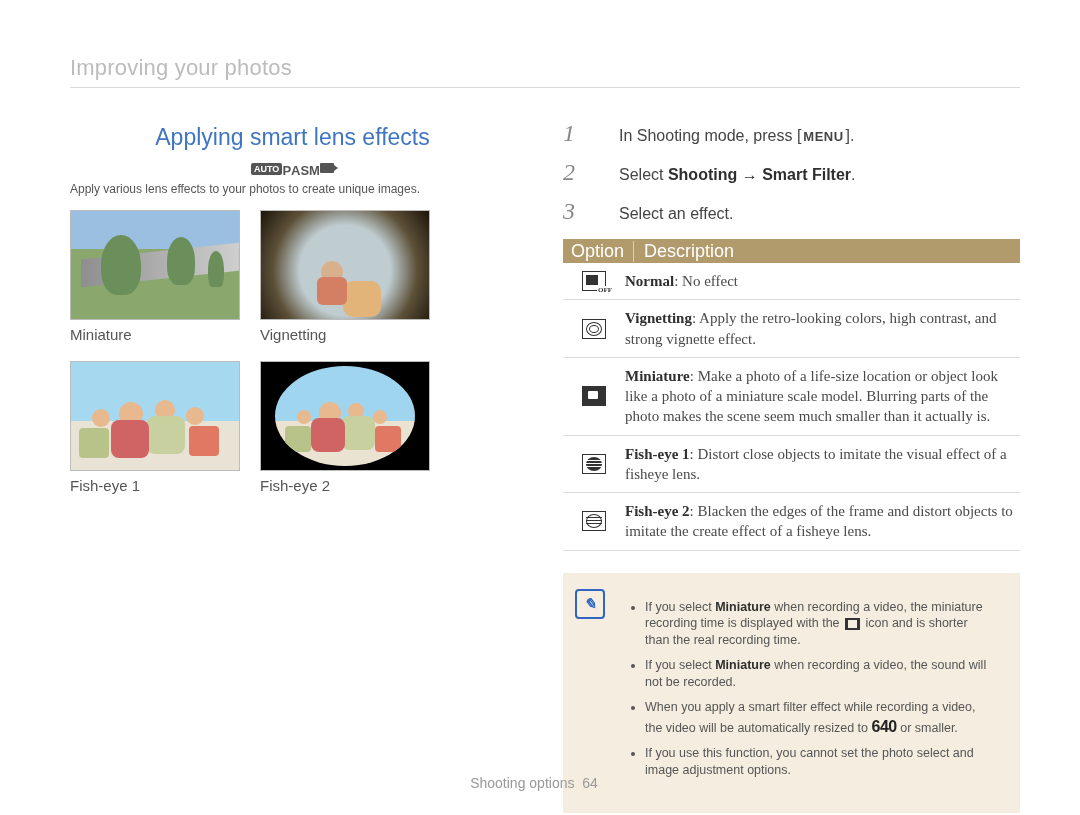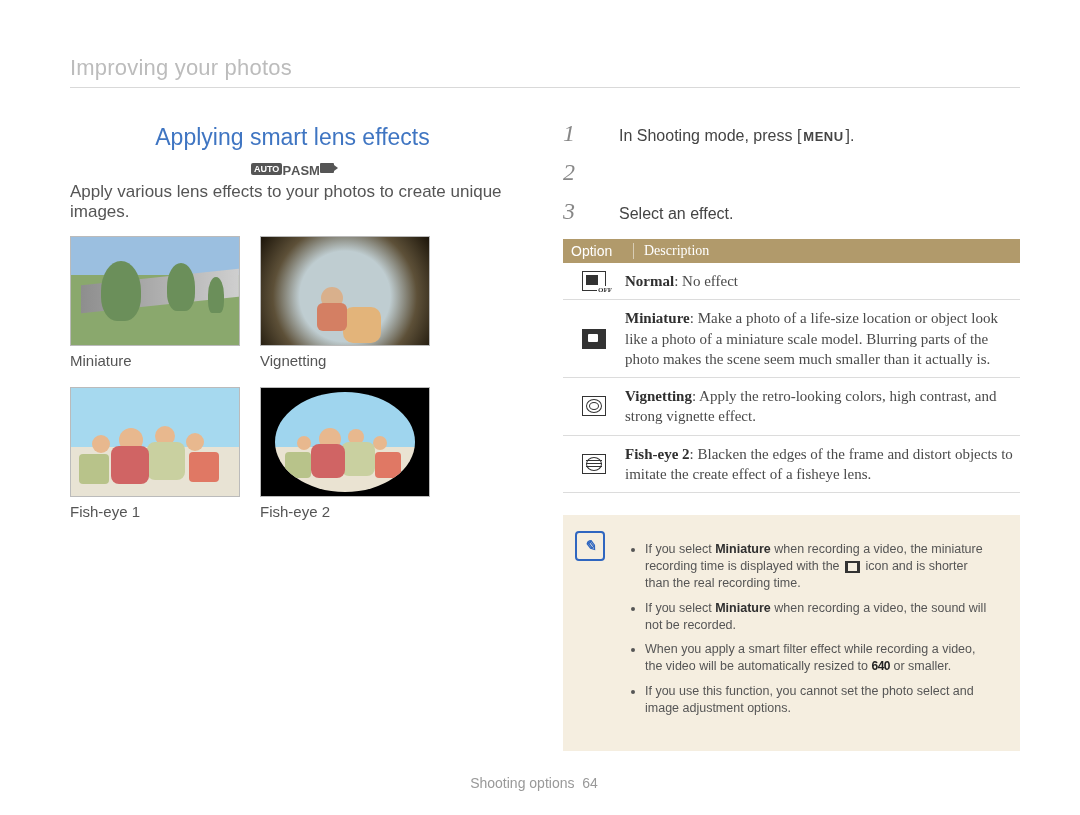--- a/index.html
+++ b/index.html
@@ -72,21 +72,21 @@
     border-radius: 1px;
   }
   .mode-video::after {
     content: "";
     position: absolute;
     right: -4px; top: 2px;
     border-left: 4px solid #555;
     border-top: 3px solid transparent;
     border-bottom: 3px solid transparent;
   }
-  .intro { font-size: 17px; color: #555; margin: 2px 0 14px 0; }
+  .intro { font-size: 12px; color: #555; margin: 2px 0 14px 0; }
   .thumb-grid {
     display: grid;
     grid-template-columns: 170px 170px;
     column-gap: 20px;
     row-gap: 4px;
   }
   .thumb {
     width: 170px; height: 110px;
     border: 1px solid #bbb;
     box-sizing: border-box;
@@ -173,26 +173,26 @@
     font-size: 13px;
     letter-spacing: 0.5px;
     padding: 0 2px;
   }
   .bold { font-weight: 700; color: #2f2f2f; }
 
   .table-head {
     display: flex;
     background: #b19a6b;
     color: #fff;
-    font-size: 14px;
+    font-size: 18px;
     height: 24px;
     align-items: center;
   }
   .th-option { width: 62px; padding-left: 8px; border-right: 1px solid rgba(255,255,255,0.5); }
-  .th-desc { padding-left: 10px; font-family: Liberation Serif, serif; }
+  .th-desc { padding-left: 10px; }
   .table-body { }
   .trow {
     display: flex;
     border-bottom: 1px solid #dcdcdc;
     padding: 8px 0 8px 0;
     font-family: Liberation Serif, serif;
   }
   .trow:last-child { border-bottom: 1px solid #dcdcdc; }
   .td-icon {
     width: 62px;
@@ -235,21 +235,21 @@
     font-family: Georgia, serif;
     flex: 0 0 26px;
     margin-top: 2px;
     margin-left: 4px;
   }
   .note-list { margin:12px; padding-left: 18px; font-size: 12.5px; color:#555; }
   .note-list li { margin-bottom: 8px; line-height: 1.35; }
   .glyph-min { display:inline-block; width:15px; height:12px; background:#333; vertical-align:middle; position:relative; margin:0 2px; }
   .glyph-min::after { content:""; position:absolute; left:3px; top:2px; width:9px; height:8px; background:#f5eee0; }
   .glyph-640 {
-    display:inline-block; font-weight:900; font-size:12px; color:#222;
+    display:inline-block; font-weight:900; font-size:16px; color:#222;
     font-family: Arial, sans-serif; letter-spacing:-0.5px; vertical-align:baseline;
   }
 
   .footer { position:absolute; left:0; right:12px; bottom:24px; text-align:center;
     font-family:"Arial Narrow", Arial, sans-serif; color:#999; font-size:14px; }
 </style>
 </head>
 <body>
 
 <div class="page">
@@ -298,20 +298,23 @@
     <div class="col-right">
       <ol class="steps">
         <li>
           <span class="step-no">1</span>
           <span class="step-text">
             <span>In Shooting mode, press [</span><span class="menu-glyph">MENU</span><span>].</span>
           </span>
         </li>
         <li>
           <span class="step-no">2</span>
+          <span class="step-text">
+            <span>Select </span><span class="bold">Shooting → Smart Filter</span><span>.</span>
+          </span>
         </li>
         <li>
           <span class="step-no">3</span>
           <span class="step-text">Select an effect.</span>
         </li>
       </ol>
 
       <div class="table-head">
         <div class="th-option">Option</div>
         <div class="th-desc">Description</div>
@@ -320,32 +323,38 @@
 
         <div class="trow">
           <div class="td-icon">
               <span class="opt-icon oi-off"></span>
             </div>
           <div class="td-desc"><span class="bold">Normal</span><span>: </span><span>No effect</span></div>
         </div>
 
         <div class="trow">
           <div class="td-icon">
+              <span class="opt-icon oi-vig"></span>
+            </div>
+          <div class="td-desc"><span class="bold">Vignetting</span><span>: </span><span>Apply the retro-looking colors, high contrast, and strong vignette effect.</span></div>
+        </div>
+
+        <div class="trow">
+          <div class="td-icon">
               <span class="opt-icon oi-min"></span>
             </div>
           <div class="td-desc"><span class="bold">Miniature</span><span>: </span><span>Make a photo of a life-size location or object look like a photo of a miniature scale model. Blurring parts of the photo makes the scene seem much smaller than it actually is.</span></div>
         </div>
 
         <div class="trow">
           <div class="td-icon">
-              <span class="opt-icon oi-vig"></span>
-            </div>
-          <div class="td-desc"><span class="bold">Vignetting</span><span>: </span><span>Apply the retro-looking colors, high contrast, and strong vignette effect.</span></div>
-        </div>
-
+              <span class="opt-icon oi-f1"></span>
+            </div>
+          <div class="td-desc"><span class="bold">Fish-eye 1</span><span>: </span><span>Distort close objects to imitate the visual effect of a fisheye lens.</span></div>
+        </div>
 
         <div class="trow">
           <div class="td-icon">
               <span class="opt-icon oi-f2"></span>
             </div>
           <div class="td-desc"><span class="bold">Fish-eye 2</span><span>: </span><span>Blacken the edges of the frame and distort objects to imitate the create effect of a fisheye lens.</span></div>
         </div>
 
       </div>
 

